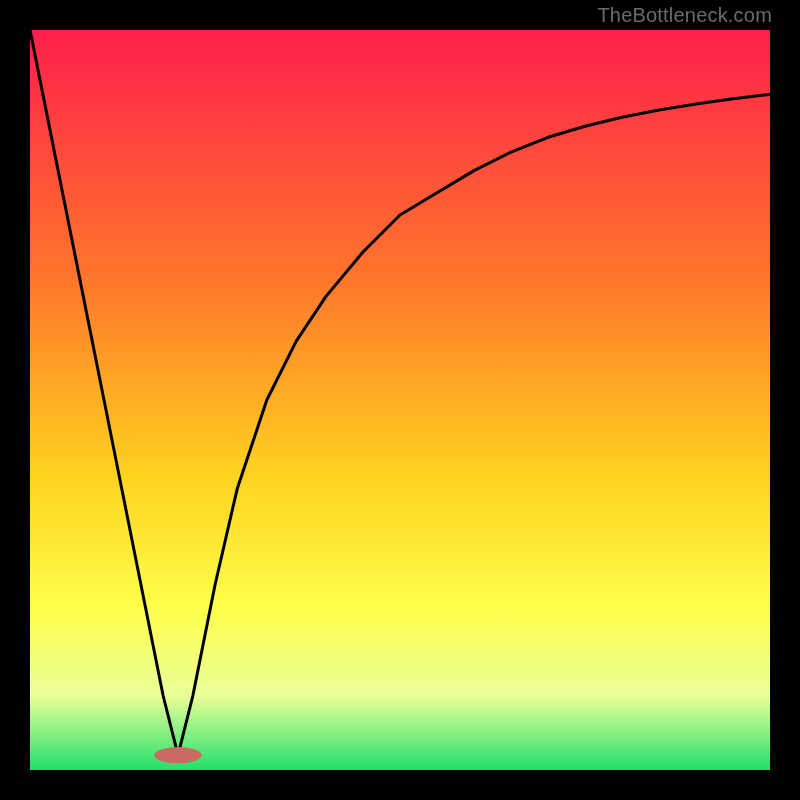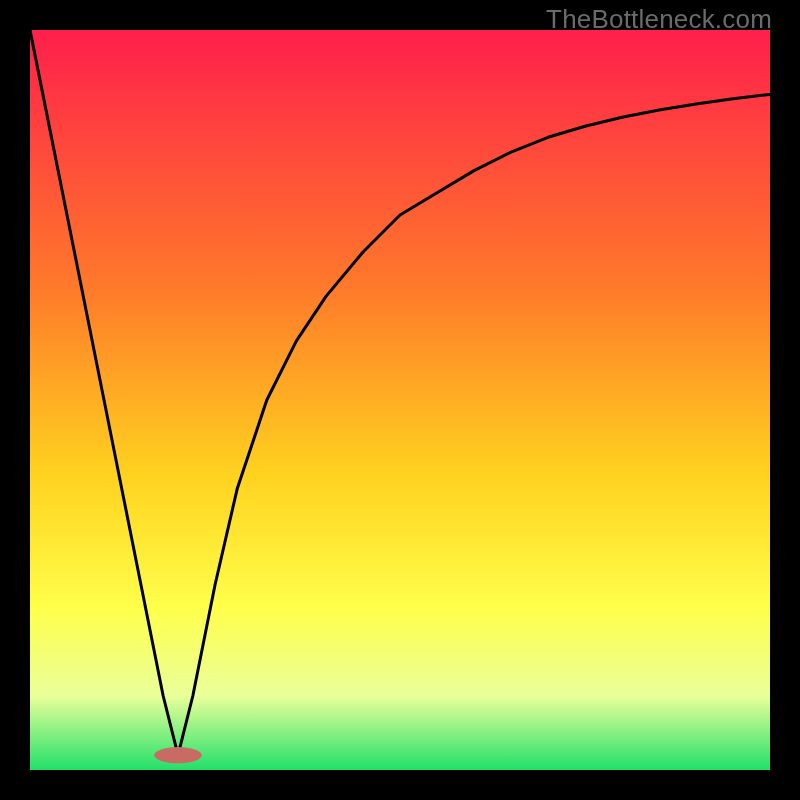--- a/index.html
+++ b/index.html
@@ -24,21 +24,21 @@
     left: 0;
     top: 0;
     width: 740px;
     height: 740px;
   }
   .watermark {
     position: absolute;
     top: 4px;
     right: 28px;
     color: #6b6b6b;
-    font-size: 26px;
+    font-size: 20px;
     letter-spacing: 0.2px;
     user-select: none;
   }
   svg { display: block; }
 </style>
 </head>
 <body>
 
 <div class="frame">
   <svg class="plot" viewBox="0 0 740 740">

